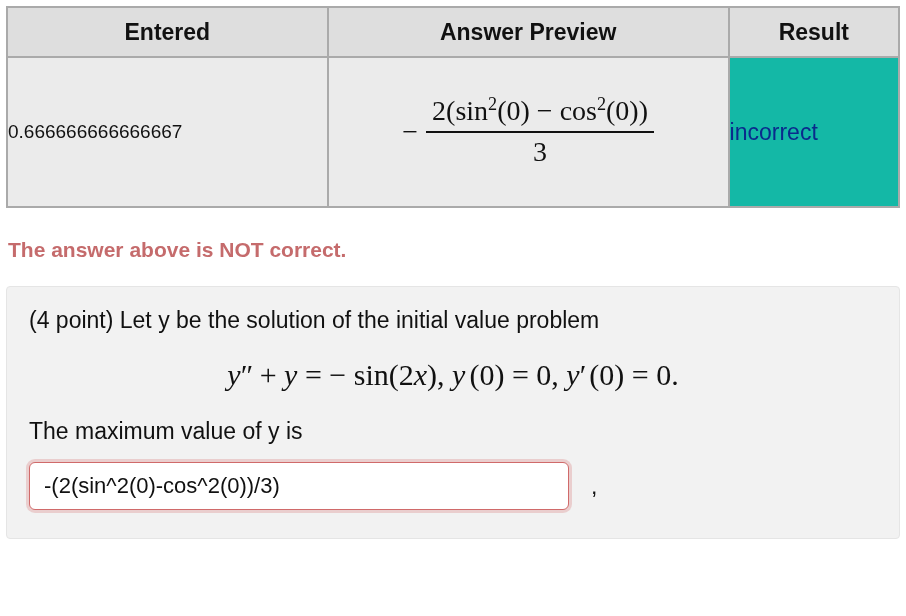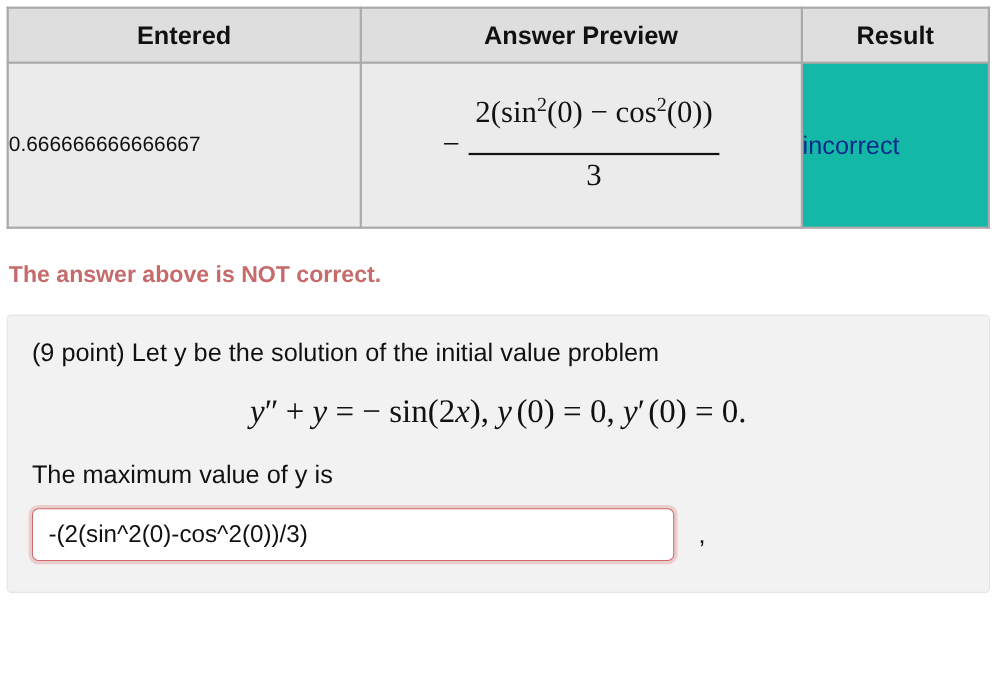--- a/index.html
+++ b/index.html
@@ -59,21 +59,21 @@
     align-items: center;
     gap: 8px;
   }
   .minus { font-size: 28px; }
   .fraction {
     display: inline-flex;
     flex-direction: column;
     align-items: center;
     line-height: 1.1;
   }
-  .numer { padding: 2px 6px 20px 6px; white-space: nowrap; }
+  .numer { padding: 2px 6px 4px 6px; white-space: nowrap; }
   .denom { padding: 4px 6px 2px 6px; }
   .fracline { width: 100%; border-top: 2px solid #111; }
   sup { font-size: 0.65em; vertical-align: super; line-height: 0; }
 
   .not-correct {
     color: #c56b6c;
     font-size: 21px;
     margin: 30px 0 24px 2px;
     font-weight: bold;
   }
@@ -104,21 +104,21 @@
     font-size: 23px;
     color: #111;
     margin-bottom: 17px;
   }
   .answer-row {
     display: flex;
     align-items: center;
     gap: 22px;
   }
   .answer-input {
-    width: 584px;
+    width: 540px;
     height: 48px;
     background: #fff;
     border: 1px solid #d06a6a;
     border-radius: 6px;
     box-shadow: 0 0 0 3px rgba(210,100,100,0.25);
     font-size: 22px;
     color: #111;
     padding: 0 14px;
     outline: none;
   }
@@ -153,20 +153,20 @@
         </span>
       </td>
       <td class="cell-result">incorrect</td>
     </tr>
   </tbody>
 </table>
 
 <div class="not-correct">The answer above is NOT correct.</div>
 
 <div class="question-box">
-  <div class="q-line1">(9 point) Let y be the solution of the initial value problem</div>
+  <div class="q-line1">(4 point) Let y be the solution of the initial value problem</div>
   <div class="q-math">y<span class="primes">″</span> <span class="rm">+</span> y <span class="rm">=</span> <span class="rm">−</span> <span class="rm">sin(2</span>x<span class="rm">),</span> y<span class="sp"></span><span class="rm">(0)</span> <span class="rm">= 0,</span> y<span class="primes">′</span><span class="sp"></span><span class="rm">(0)</span> <span class="rm">= 0.</span></div>
   <div class="q-line2">The maximum value of y is</div>
   <div class="answer-row">
     <input class="answer-input" type="text" value="-(2(sin^2(0)-cos^2(0))/3)" style="">
     <span class="comma">,</span>
   </div>
 </div>
 
 </body></html>

